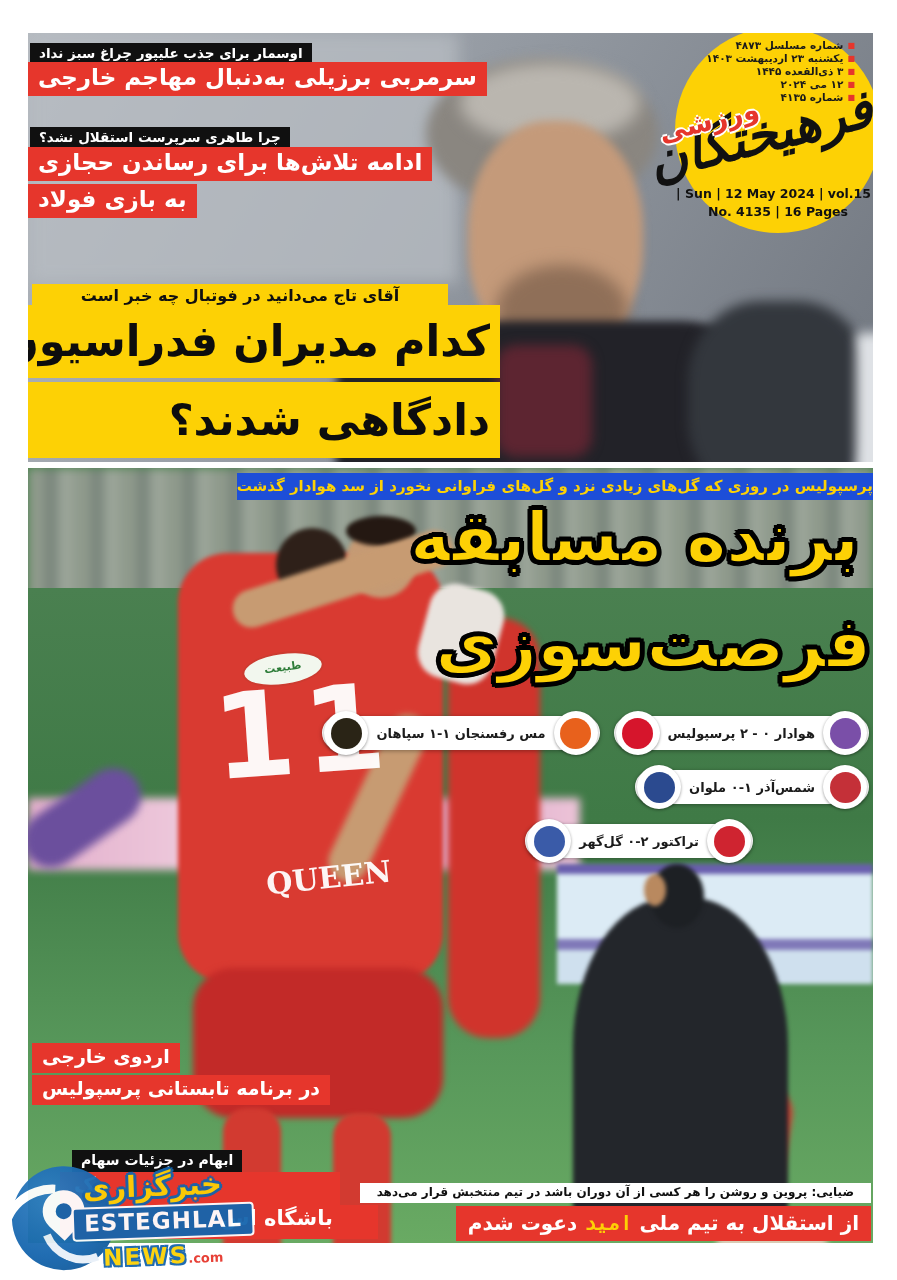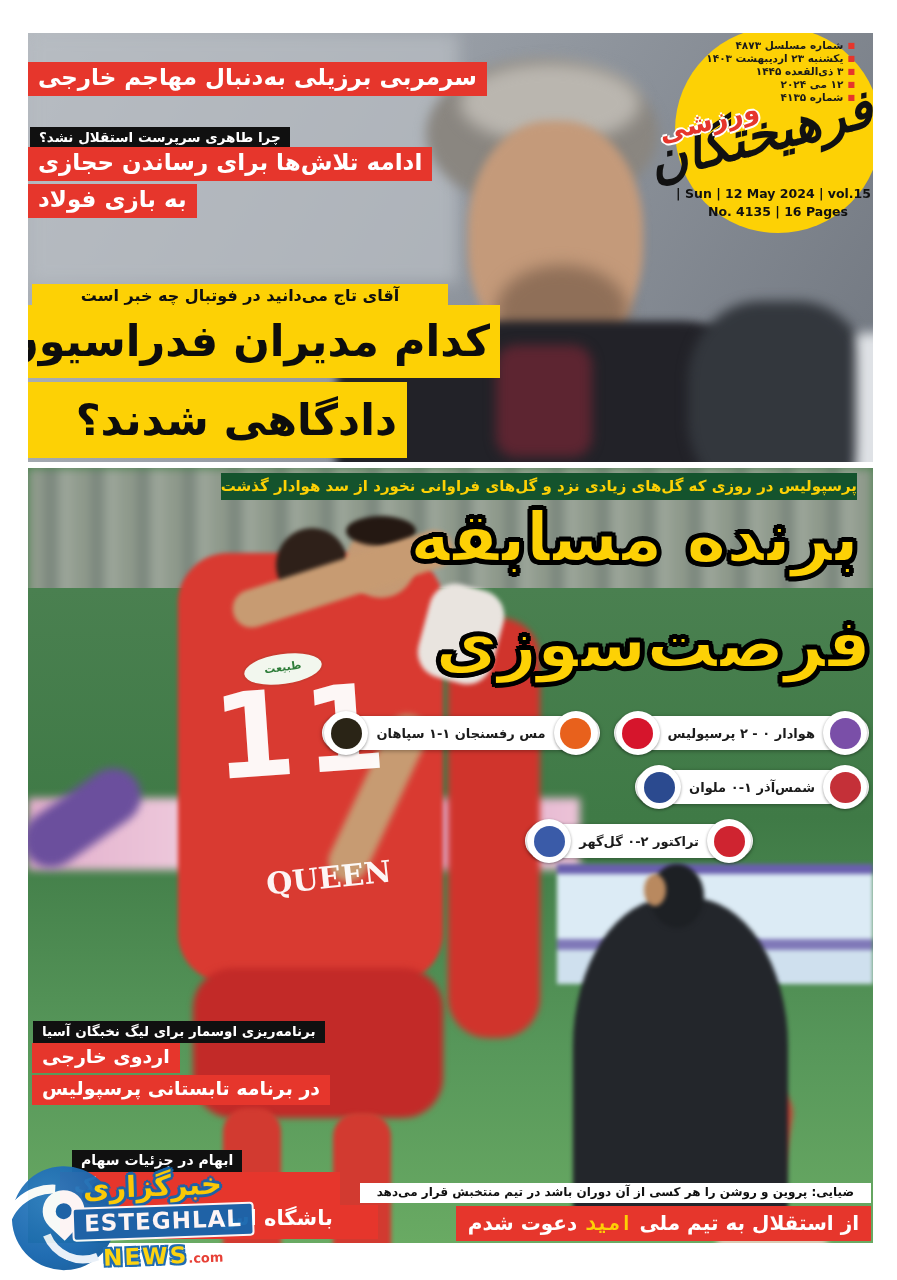--- a/index.html
+++ b/index.html
@@ -94,20 +94,21 @@
   <div class="abs blur8" style="left:0;top:0;width:430px;height:250px;background:#b8bdc3;opacity:.75;"></div>
   <div class="abs blur6" style="left:398px;top:26px;width:232px;height:150px;background:#8a8680;border-radius:50%;"></div>
   <div class="abs blur8" style="left:432px;top:30px;width:180px;height:80px;background:#bab6af;border-radius:50%;"></div>
   <div class="abs blur4" style="left:440px;top:88px;width:175px;height:235px;background:#c49a7a;border-radius:46%;"></div>
   <div class="abs blur8" style="left:468px;top:232px;width:132px;height:92px;background:#8f6f58;border-radius:50%;"></div>
   <div class="abs blur4" style="left:308px;top:288px;width:436px;height:180px;background:#222228;border-radius:70px 90px 0 0;"></div>
   <div class="abs blur6" style="left:468px;top:312px;width:96px;height:112px;background:#5d2531;border-radius:20px;"></div>
   <div class="abs blur6" style="left:660px;top:268px;width:182px;height:200px;background:#33373d;border-radius:40%;"></div>
   <div class="abs blur6" style="left:828px;top:300px;width:46px;height:168px;background:#dfe2e6;"></div>
 
+  <div class="abs kicker-dark rtl" style="left:2px;top:10px;">اوسمار برای جذب علیپور چراغ سبز نداد</div>
   <div class="abs head-red rtl" style="left:0;top:29px;font-size:23px;">سرمربی برزیلی به‌دنبال مهاجم خارجی</div>
 
   <div class="abs kicker-dark rtl" style="left:2px;top:94px;">چرا طاهری سرپرست استقلال نشد؟</div>
   <div class="abs head-red rtl" style="left:0;top:114px;font-size:23px;">ادامه تلاش‌ها برای رساندن حجازی</div>
   <div class="abs head-red rtl" style="left:0;top:151px;font-size:23px;text-align:right;">به بازی فولاد</div>
 
   <div id="masthead-circle" class="abs">
     <div class="abs" style="right:26px;top:12px;">
       <div class="issue-line">
           <span class="sq">■</span>
@@ -131,21 +132,21 @@
         </div>
     </div>
     <div id="masthead-title" class="abs rtl" style="right:6px;top:78px;">فرهیختگان</div>
     <div class="abs eng-line ltr" style="bottom:32px;">| Sun | 12 May 2024 | vol.15 |</div>
     <div class="abs eng-line ltr" style="bottom:14px;">No. 4135 | 16 Pages</div>
   </div>
   <div id="masthead-sub" class="abs rtl" style="left:630px;top:72px;">ورزشی</div>
 
   <div class="abs kicker-yellow rtl" style="left:4px;top:251px;width:396px;">آقای تاج می‌دانید در فوتبال چه خبر است</div>
   <div class="abs band-yellow rtl" style="left:0;top:272px;width:472px;height:73px;line-height:73px;font-size:43px;padding-right:10px;box-sizing:border-box;">کدام مدیران فدراسیون</div>
-  <div class="abs band-yellow rtl" style="left:0;top:349px;width:379px;height:76px;line-height:76px;font-size:43px;padding-right:10px;box-sizing:border-box;">دادگاهی شدند؟</div>
+  <div class="abs band-yellow rtl" style="left:0;top:349px;width:472px;height:76px;line-height:76px;font-size:43px;padding-right:10px;box-sizing:border-box;">دادگاهی شدند؟</div>
 </div>
 
 <div id="photo2" class="photo">
   <div class="crowd abs"></div>
   <div class="pitch abs"></div>
   <div class="abs blur4" style="left:0;top:330px;width:552px;height:72px;background:linear-gradient(90deg,#e2aecb,#f2d3e2 40%,#dea8c6 75%,#ecc3d8);"></div>
   <div class="abs blur2" style="right:0;top:396px;width:316px;height:120px;background:linear-gradient(180deg,#6a5fae 0 10px,#dcebf5 10px 75px,#8079b8 75px 86px,#cfe0ee 86px);"></div>
 
   <div class="abs blur4" style="left:-12px;top:322px;width:132px;height:56px;background:#6b4f9d;border-radius:28px;transform:rotate(-35deg);"></div>
   <div class="abs blur2" style="left:150px;top:85px;width:265px;height:430px;background:#d93a31;border-radius:50px;"></div>
@@ -163,21 +164,21 @@
   <div class="abs blur3" style="left:700px;top:618px;width:55px;height:160px;background:#d23a30;border-radius:26px;transform:rotate(10deg);"></div>
   <div class="abs blur3" style="left:688px;top:758px;width:112px;height:46px;background:#d8cbb4;border-radius:22px;"></div>
   <div class="abs blur2" style="left:545px;top:430px;width:215px;height:330px;background:#23262b;border-radius:45% 45% 20px 20px;"></div>
   <div class="abs blur2" style="left:622px;top:396px;width:54px;height:64px;background:#1d2024;border-radius:50%;"></div>
   <div class="abs blur2" style="left:616px;top:406px;width:22px;height:32px;background:#b9895f;border-radius:50%;"></div>
 
   <div class="abs" style="left:185px;top:195px;font-size:118px;font-weight:bold;color:#ffffff;transform:rotate(-4deg);letter-spacing:8px;opacity:.96;">11</div>
   <div class="abs" style="left:238px;top:392px;font-size:30px;font-weight:bold;color:#ffffff;font-family:'DejaVu Serif',serif;transform:rotate(-6deg);opacity:.95;">QUEEN</div>
   <div class="abs rtl" style="left:214px;top:184px;width:78px;height:30px;background:#f2f7ee;border:2px solid #cc3b30;border-radius:50%;color:#2e7d3a;font-size:11px;font-weight:bold;text-align:center;line-height:28px;transform:rotate(-8deg);">طبیعت</div>
 
-  <div class="abs rtl" style="right:16px;top:5px;width:636px;height:27px;line-height:27px;background:#14532d;color:#fdd105;font-size:15px;font-weight:bold;text-align:center;white-space:nowrap;">پرسپولیس در روزی که گل‌های زیادی نزد و گل‌های فراوانی نخورد از سد هوادار گذشت</div>
+  <div class="abs rtl" style="right:0;top:5px;width:636px;height:27px;line-height:27px;background:#1d4ed8;color:#fdd105;font-size:15px;font-weight:bold;text-align:center;white-space:nowrap;">پرسپولیس در روزی که گل‌های زیادی نزد و گل‌های فراوانی نخورد از سد هوادار گذشت</div>
 
   <div class="abs outline-yellow rtl" style="right:14px;top:30px;font-size:68px;">برنده مسابقه</div>
   <div class="abs outline-yellow rtl" style="right:2px;top:136px;font-size:68px;">فرصت‌سوزی</div>
 
   <div class="res-row" style="right:4px;top:248px;">
     <div class="pill">
       <span class="logo">
           <i style="background: rgb(122, 79, 168);"></i>
         </span>
       <span class="lbl">هوادار ۰ - ۲ پرسپولیس</span>
@@ -211,21 +212,20 @@
       <span class="logo">
           <i style="background: rgb(207, 36, 48);"></i>
         </span>
       <span class="lbl">تراکتور ۲-۰ گل‌گهر</span>
       <span class="logo">
           <i style="background: rgb(58, 91, 168);"></i>
         </span>
     </div>
   </div>
 
-  <div class="abs kicker-dark rtl" style="left:5px;top:553px;">برنامه‌ریزی اوسمار برای لیگ نخبگان آسیا</div>
   <div class="abs head-red rtl" style="left:4px;top:575px;font-size:19px;">اردوی خارجی</div>
   <div class="abs head-red rtl" style="left:4px;top:607px;font-size:19px;">در برنامه تابستانی پرسپولیس</div>
 
   <div class="abs kicker-dark rtl" style="left:44px;top:682px;font-size:14px;">ابهام در جزئیات سهام</div>
   <div class="abs" style="left:32px;top:704px;width:280px;height:33px;background:#e6362c;color:#fff;font-size:21px;font-weight:bold;text-align:left;padding:1px 14px 0;box-sizing:border-box;">
     <span>یک</span>
   </div>
   <div class="abs rtl" style="left:32px;top:737px;width:318px;height:34px;background:#e6362c;color:#fff;font-size:21px;font-weight:bold;text-align:right;padding:1px 45px 0 14px;box-sizing:border-box;">
     <span>باشگاه اس</span>
   </div>

